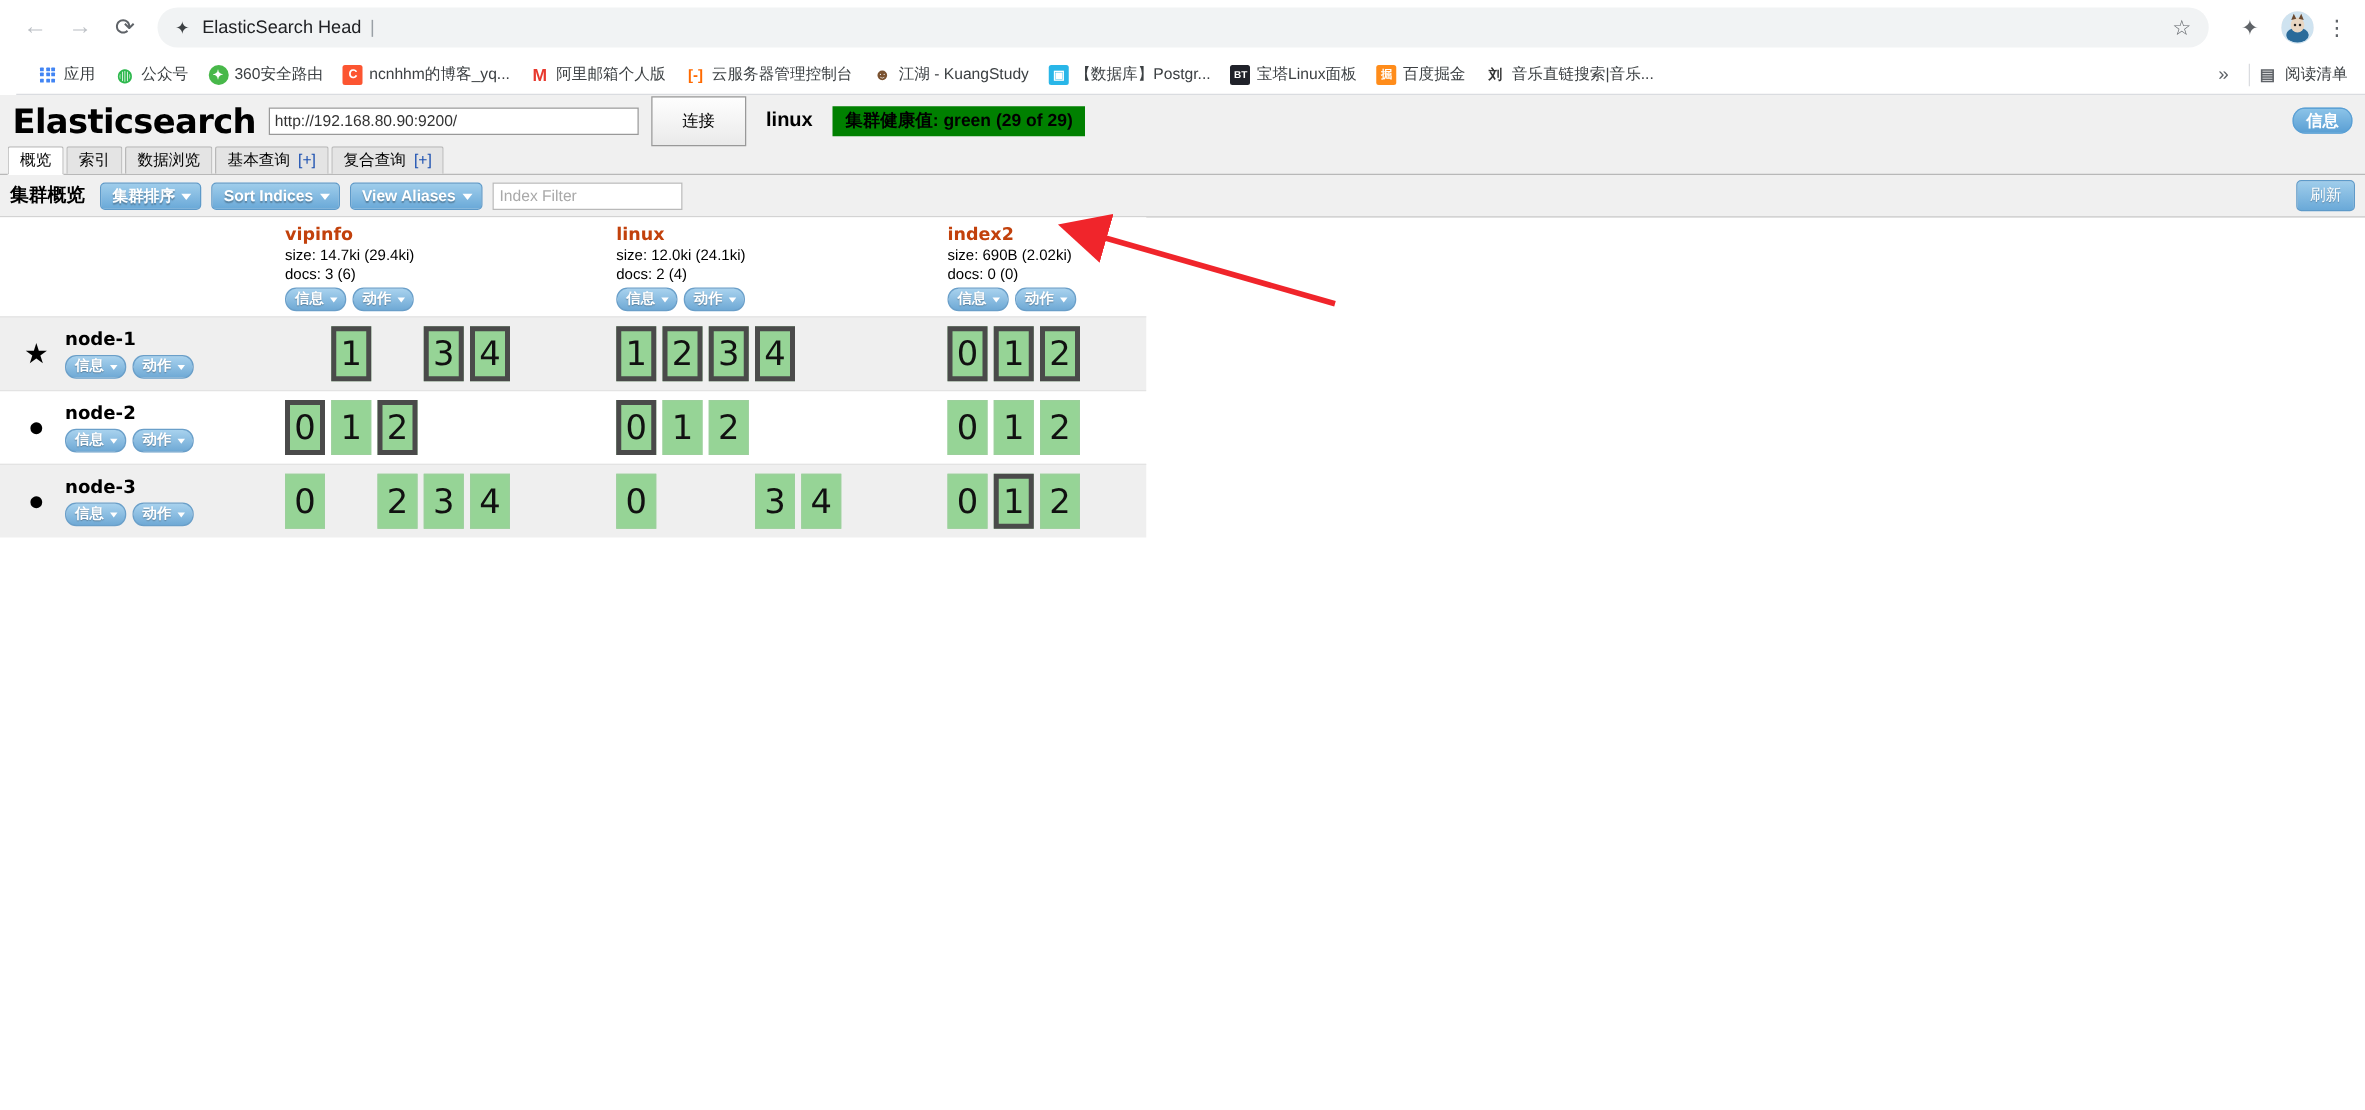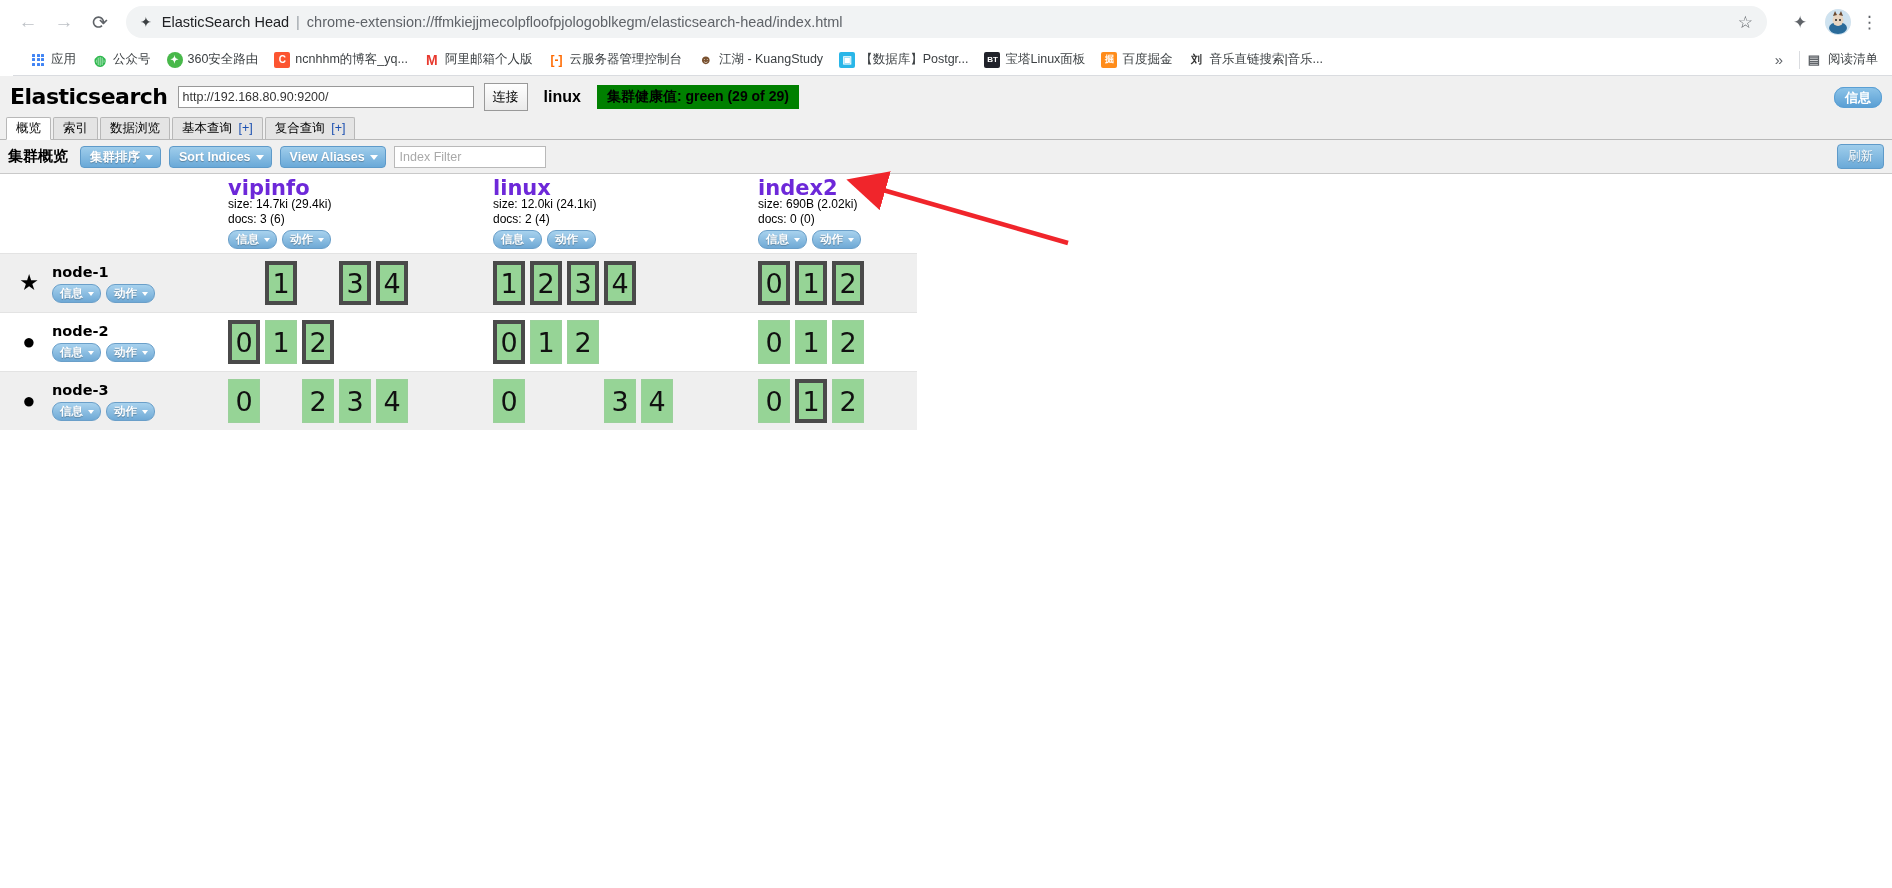--- a/index.html
+++ b/index.html
@@ -76,32 +76,32 @@
   .reading-list { display:flex; align-items:center; gap:6px; padding-right: 4px; }
 
   
   .app { width: 1892px; background: #ffffff; }
   .es-header {
     display: flex; align-items: center;
     padding: 6px 10px 4px 10px; background: #f0f0f0;
     gap: 10px; height: 40px;
   }
   .es-logo {
-    font-size: 22px; font-weight: bold; color: #000;
+    font-size: 27px; font-weight: bold; color: #000;
     font-family: "DejaVu Sans", sans-serif; letter-spacing: -0.5px;
     line-height: 1;
   }
   .es-url-input {
     width: 296px; height: 22px; border: 1px solid #999; background: #fff;
     font-size: 12.5px; color: #333; padding: 2px 4px;
     font-family: "Liberation Sans", sans-serif;
   }
   .es-connect-btn {
     border: 1px solid #999; background: linear-gradient(#fefefe,#eaeaea);
-    font-size: 13px; padding: 2px 8px; height: 28px; color: #000; cursor: pointer;
+    font-size: 13px; padding: 2px 24px; height: 40px; color: #000; cursor: pointer;
   }
   .es-cluster-name { font-size: 16px; font-weight: bold; color: #000; margin-left: 6px; }
   .es-health {
     background: #008000; color: #000; font-weight: bold; font-size: 14px;
     padding: 3px 10px; margin-left: 6px; white-space: nowrap;
   }
   .es-header-right { margin-left: auto; }
   .es-info-btn-top {
     background: linear-gradient(#8cc3e8,#5a9fd4); color:#fff; font-weight:bold;
     font-size: 13px; border-radius: 10px; padding: 2px 10px; border:1px solid #5a9fd4;
@@ -168,21 +168,21 @@
 
   
   .cluster-wrap { width: 917px; background:#fff; }
   .index-head-row { display: flex; background: #fff; }
   .node-label-col { width: 228px; flex: 0 0 228px; }
   .idx-col {
     flex: 0 0 265px; width: 265px;
     padding: 6px 0 4px 0;
   }
   .idx-name {
-    font-size: 21px; font-weight: bold; color: #6d28d9;
+    font-size: 14px; font-weight: bold; color: #c2410c;
     font-family: "DejaVu Sans", sans-serif; line-height: 17px;
   }
   .idx-meta { font-size: 12px; color: #000; line-height: 15px; }
 
   .node-row { display: flex; align-items: stretch; border-top: 1px solid #e3e3e3; }
   .node-row.odd { background: #efefef; }
   .node-row.even { background: #ffffff; }
   .node-info {
     width: 228px; flex: 0 0 228px; display: flex; align-items: center;
     padding: 6px 0 6px 18px; gap: 12px;
@@ -222,21 +222,20 @@
 
     <div class="urlbar-row">
       <div class="nav-btn disabled">←</div>
       <div class="nav-btn disabled">→</div>
       <div class="nav-btn">⟳</div>
 
       <div class="omnibox">
         <span class="ext-puzzle">✦</span>
         <span class="omni-title">ElasticSearch Head</span>
         <span class="omni-sep">|</span>
-        <span class="omni-url">chrome-extension://ffmkiejjmecolpfloofpjologoblkegm/elasticsearch-head/index.html</span>
         <span class="omni-star">☆</span>
       </div>
 
       <div class="chrome-icon">✦</div>
       <div class="avatar">
         <svg width="26" height="26" viewBox="0 0 26 26">
           <circle cx="13" cy="13" r="13" fill="#cfe3f0"></circle>
           <ellipse cx="13" cy="19" rx="9" ry="6" fill="#2a6b9a"></ellipse>
           <ellipse cx="13" cy="11" rx="5.5" ry="6" fill="#e8d6c2"></ellipse>
           <path d="M8 7 L10 2 L12 6 Z" fill="#6b4a30"></path>

